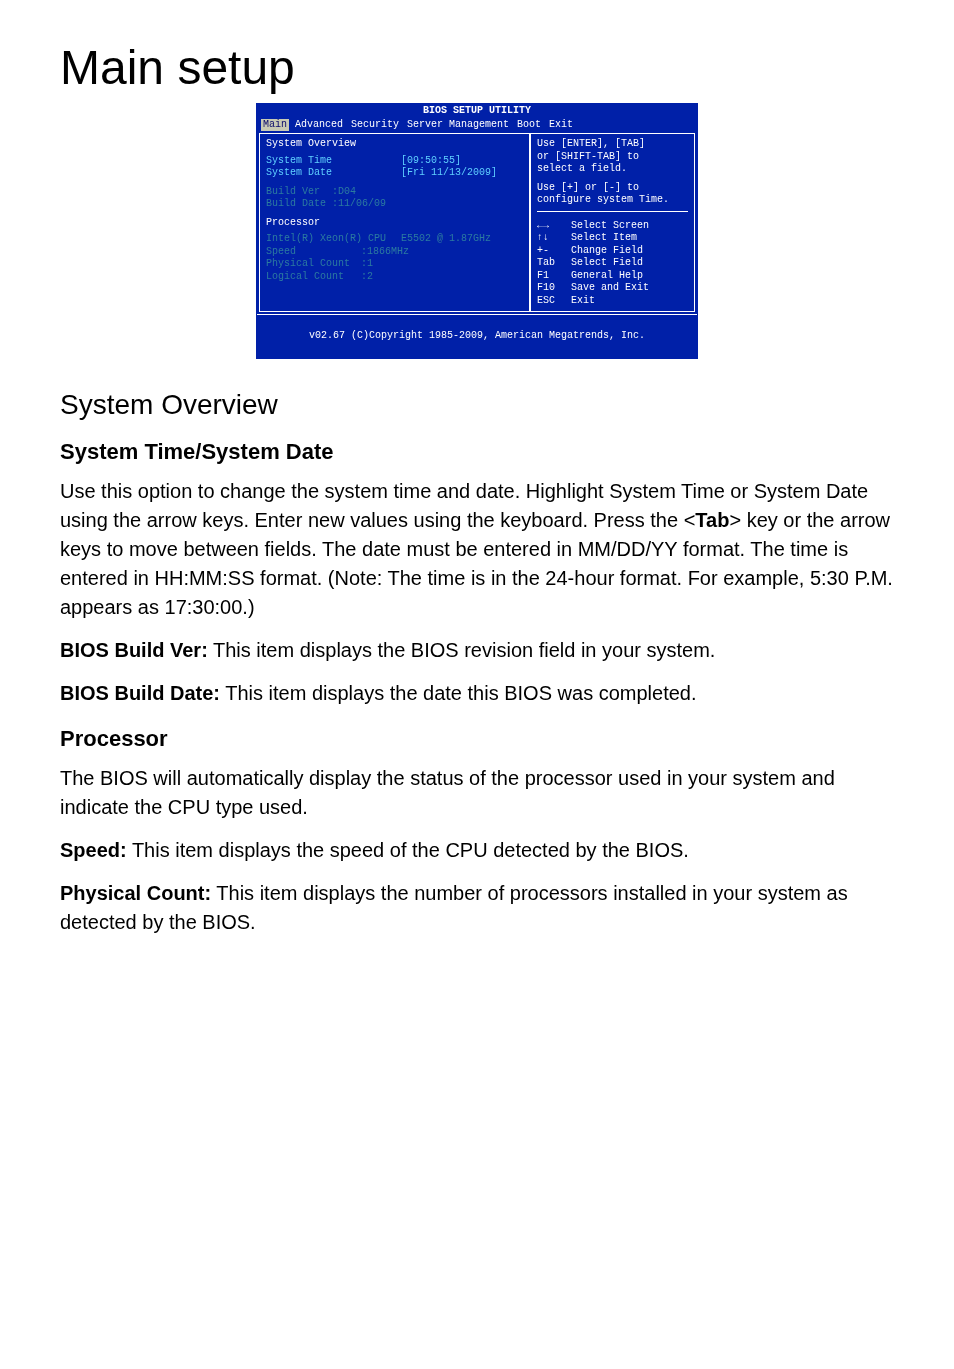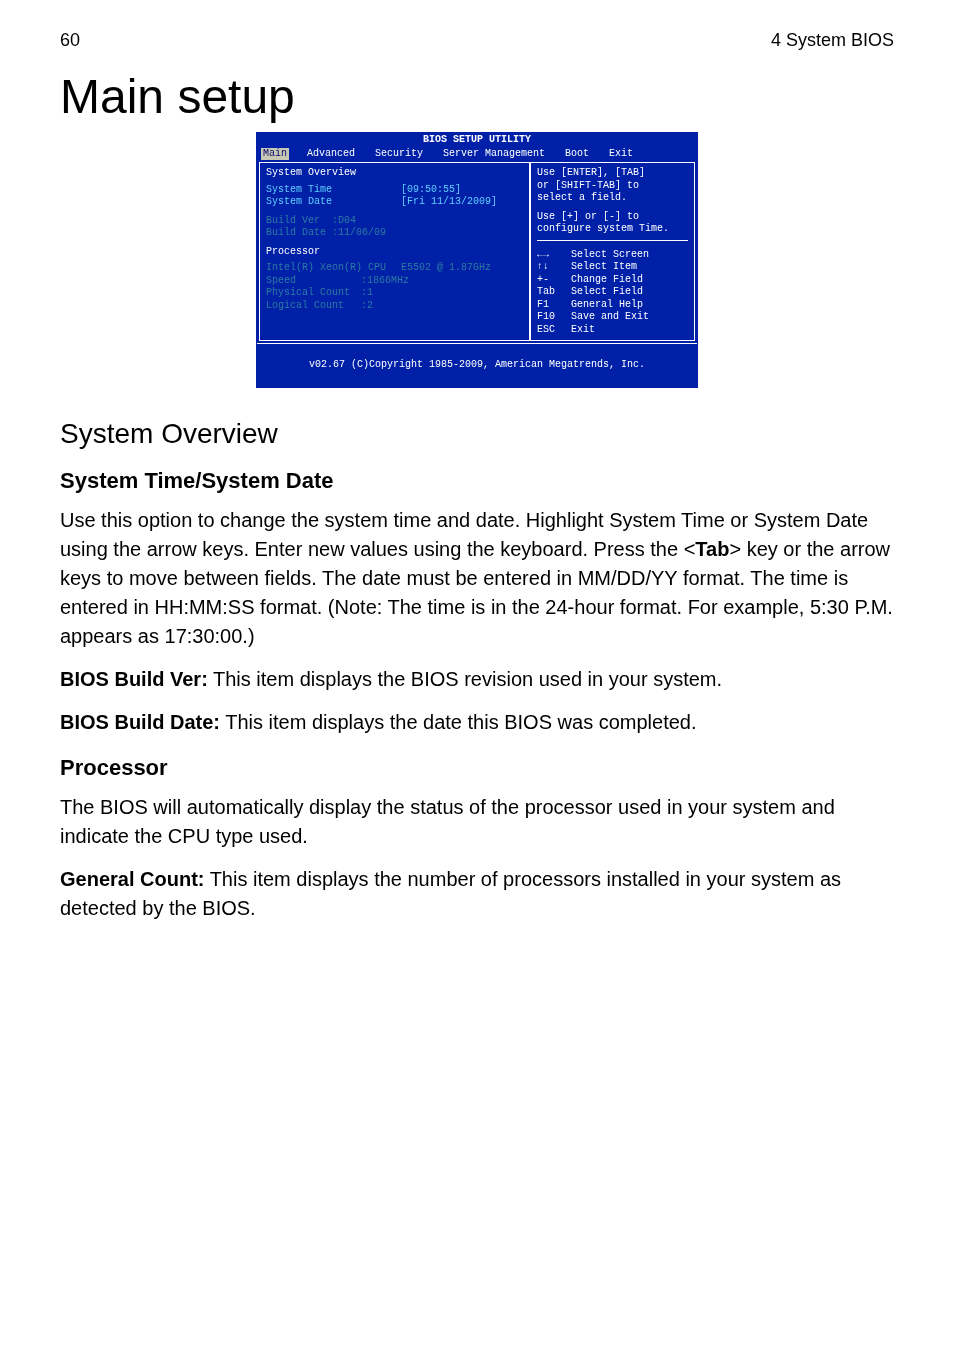--- a/index.html
+++ b/index.html
@@ -52,21 +52,21 @@
     color: #fff;
     text-align: center;
     font-weight: bold;
     padding: 1px 0;
   }
   .bios-tabs {
     display: flex;
     background: #0020a8;
     color: #fff;
     padding: 0 4px;
-    gap: 16px;
+    gap: 4px;
   }
   .bios-tab { padding: 0 2px; }
   .bios-tab.active {
     background: #c7c9b4;
     color: #0b0b6b;
   }
   .bios-body {
     display: flex;
     background: #0020a8;
     padding: 2px;
@@ -142,24 +142,20 @@
     line-height: 1.45;
     margin: 0 0 14px 0;
   }
   .bold { font-weight: 700; }
 </style>
 </head>
 <body>
 
 <div class="page">
 
-  <div class="header-row">
-    <span class="page-num">60</span>
-    <span class="chapter">4 System BIOS</span>
-  </div>
 
   <h1 class="main-title">Main setup</h1>
 
 
   <div class="bios-wrap">
     <div class="bios">
       <div class="bios-title">BIOS SETUP UTILITY</div>
 
       <div class="bios-tabs">
         <span class="bios-tab active">Main</span>
@@ -265,29 +261,32 @@
 
   <h2 class="section">System Overview</h2>
 
   <h3 class="sub">System Time/System Date</h3>
 
   <p class="body">
     <span>Use this option to change the system time and date. Highlight System Time or System Date using the arrow keys. Enter new values using the keyboard. Press the &lt;</span><span class="bold">Tab</span><span>&gt; key or the arrow keys to move between fields. The date must be entered in MM/DD/YY format. The time is entered in HH:MM:SS format. (Note: The time is in the 24-hour format. For example, 5:30 P.M. appears as 17:30:00.)</span>
   </p>
 
   <p class="body">
-    <span class="bold">BIOS Build Ver:</span><span> This item displays the BIOS revision used in your system.</span>
+    <span class="bold">BIOS Build Ver:</span><span> This item displays the BIOS revision field in your system.</span>
   </p>
 
   <p class="body">
     <span class="bold">BIOS Build Date:</span><span> This item displays the date this BIOS was completed.</span>
   </p>
 
   <h3 class="sub">Processor</h3>
 
   <p class="body">The BIOS will automatically display the status of the processor used in your system and indicate the CPU type used.</p>
 
-
-  <p class="body">
-    <span class="bold">General Count:</span><span> This item displays the number of processors installed in your system as detected by the BIOS.</span>
+  <p class="body">
+    <span class="bold">Speed:</span><span> This item displays the speed of the CPU detected by the BIOS.</span>
+  </p>
+
+  <p class="body">
+    <span class="bold">Physical Count:</span><span> This item displays the number of processors installed in your system as detected by the BIOS.</span>
   </p>
 
 </div>
 
 </body></html>

